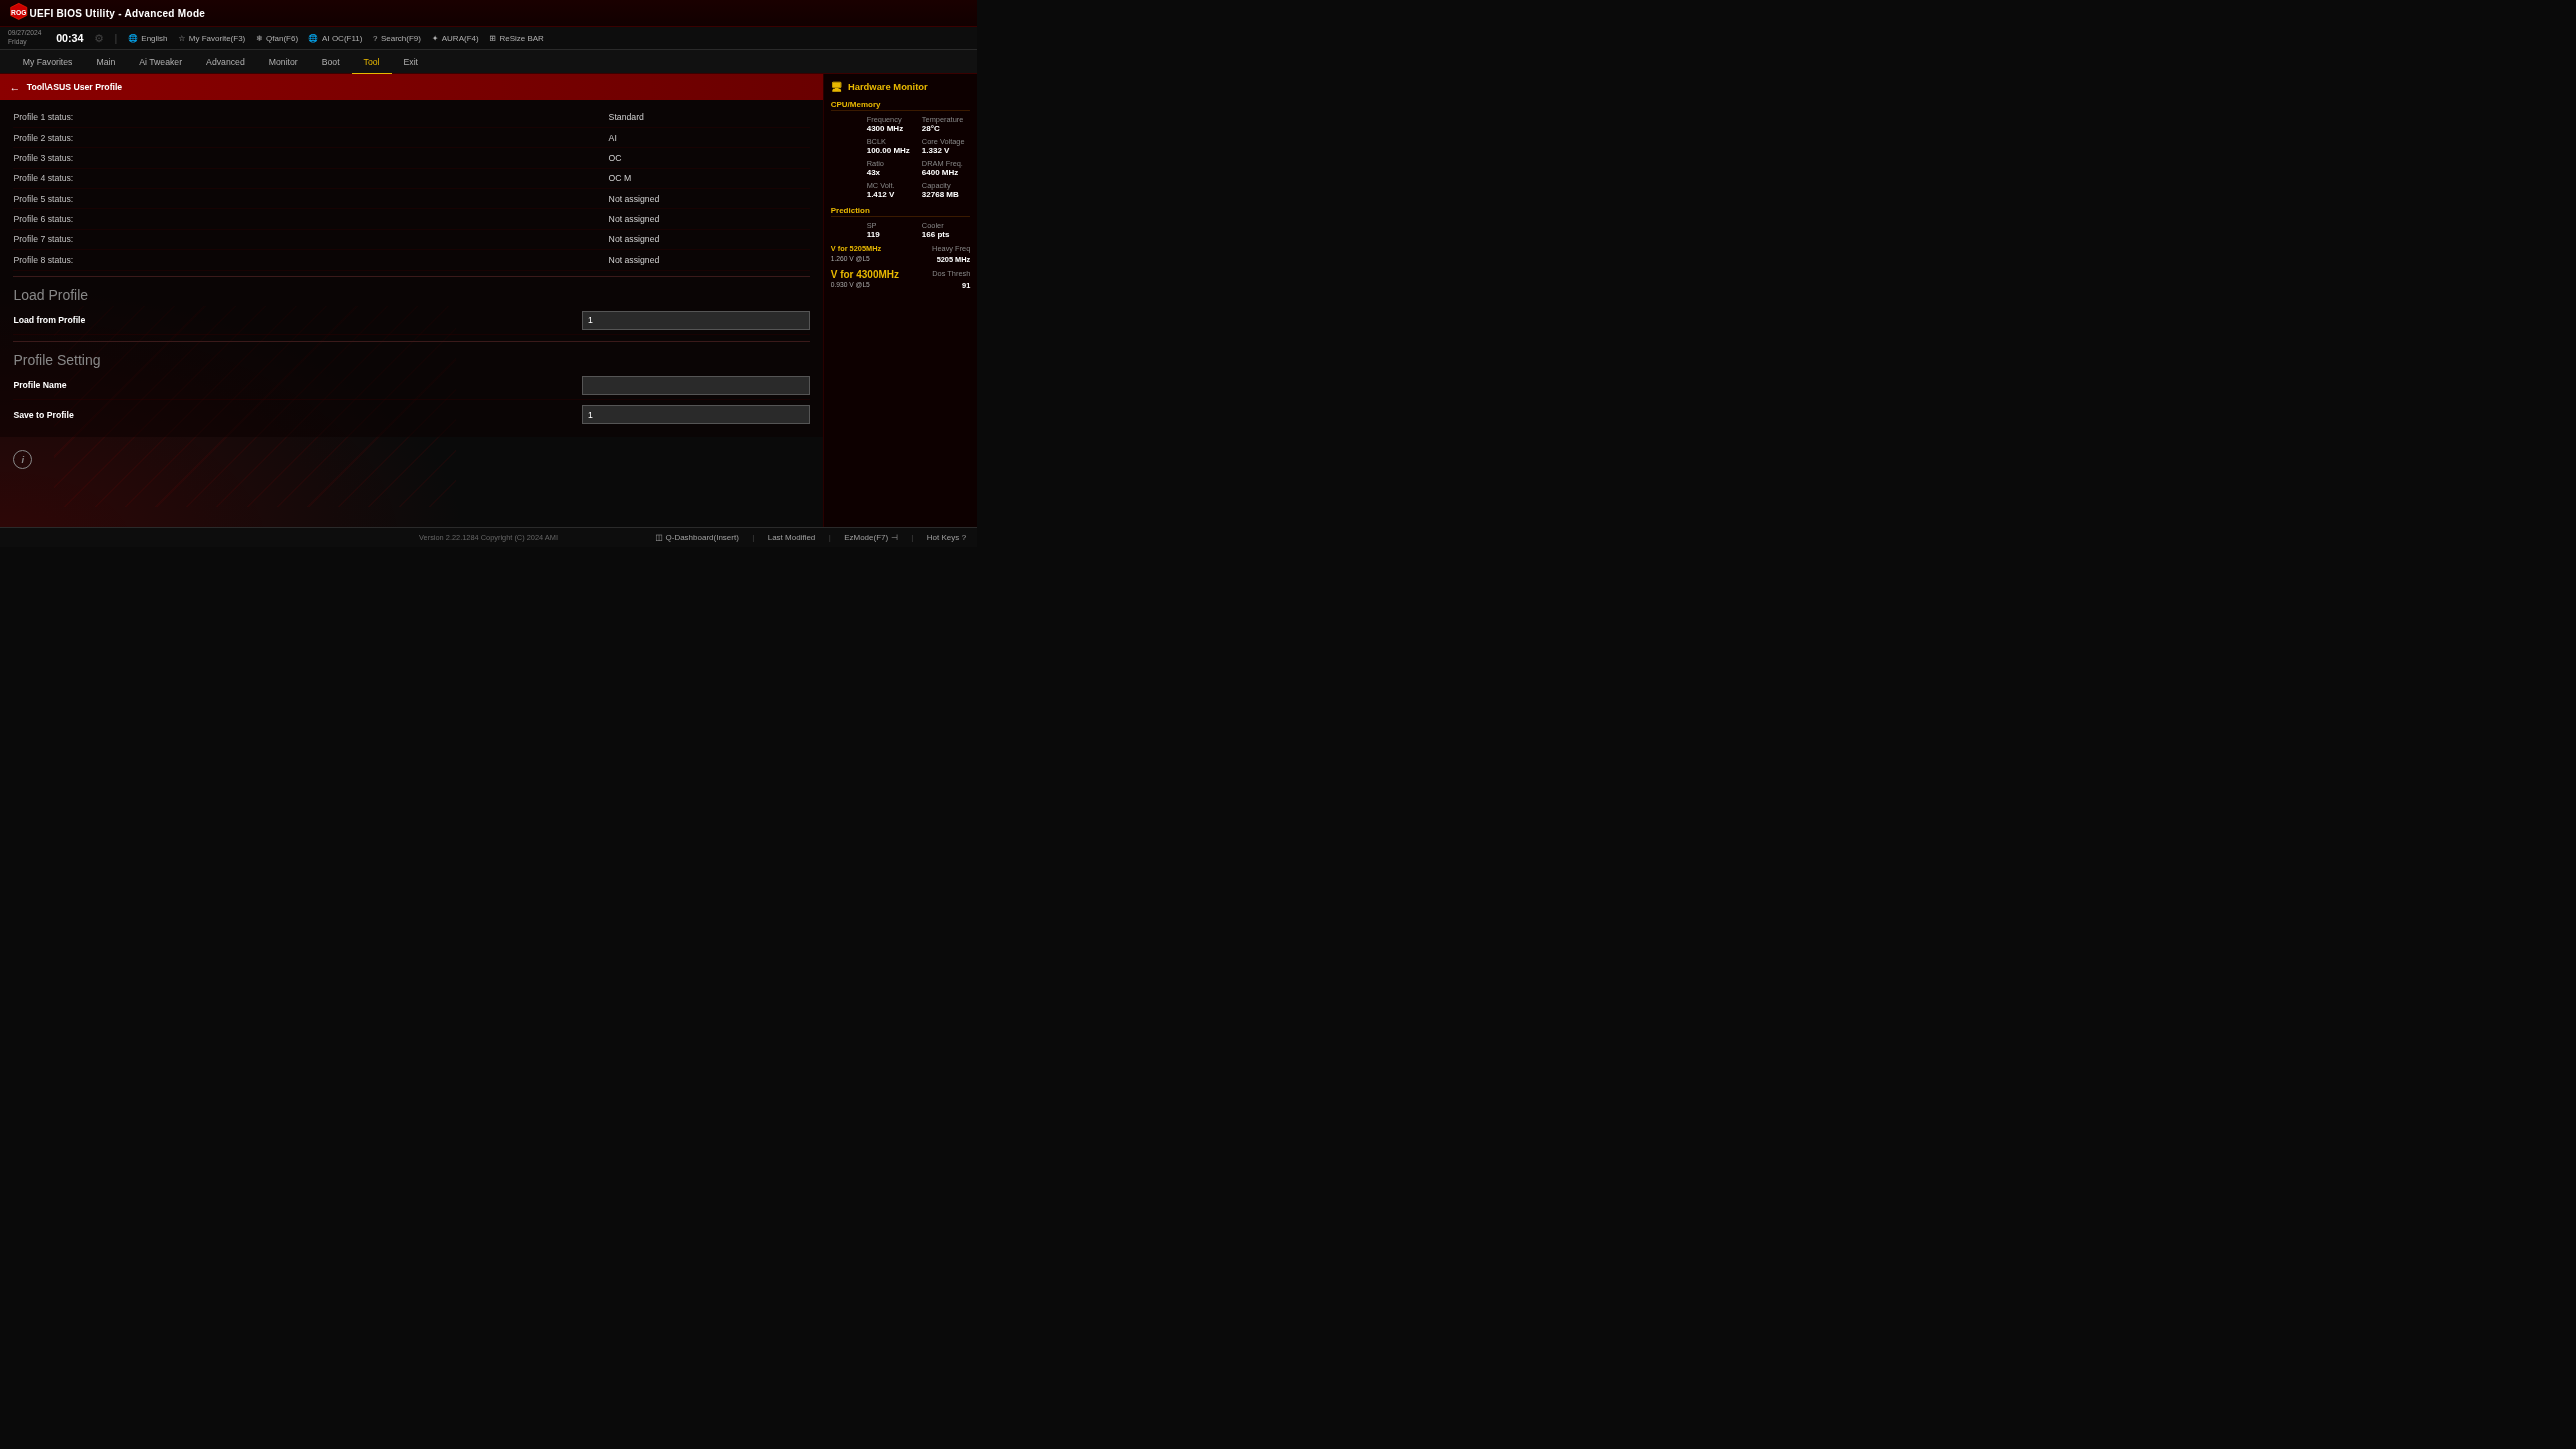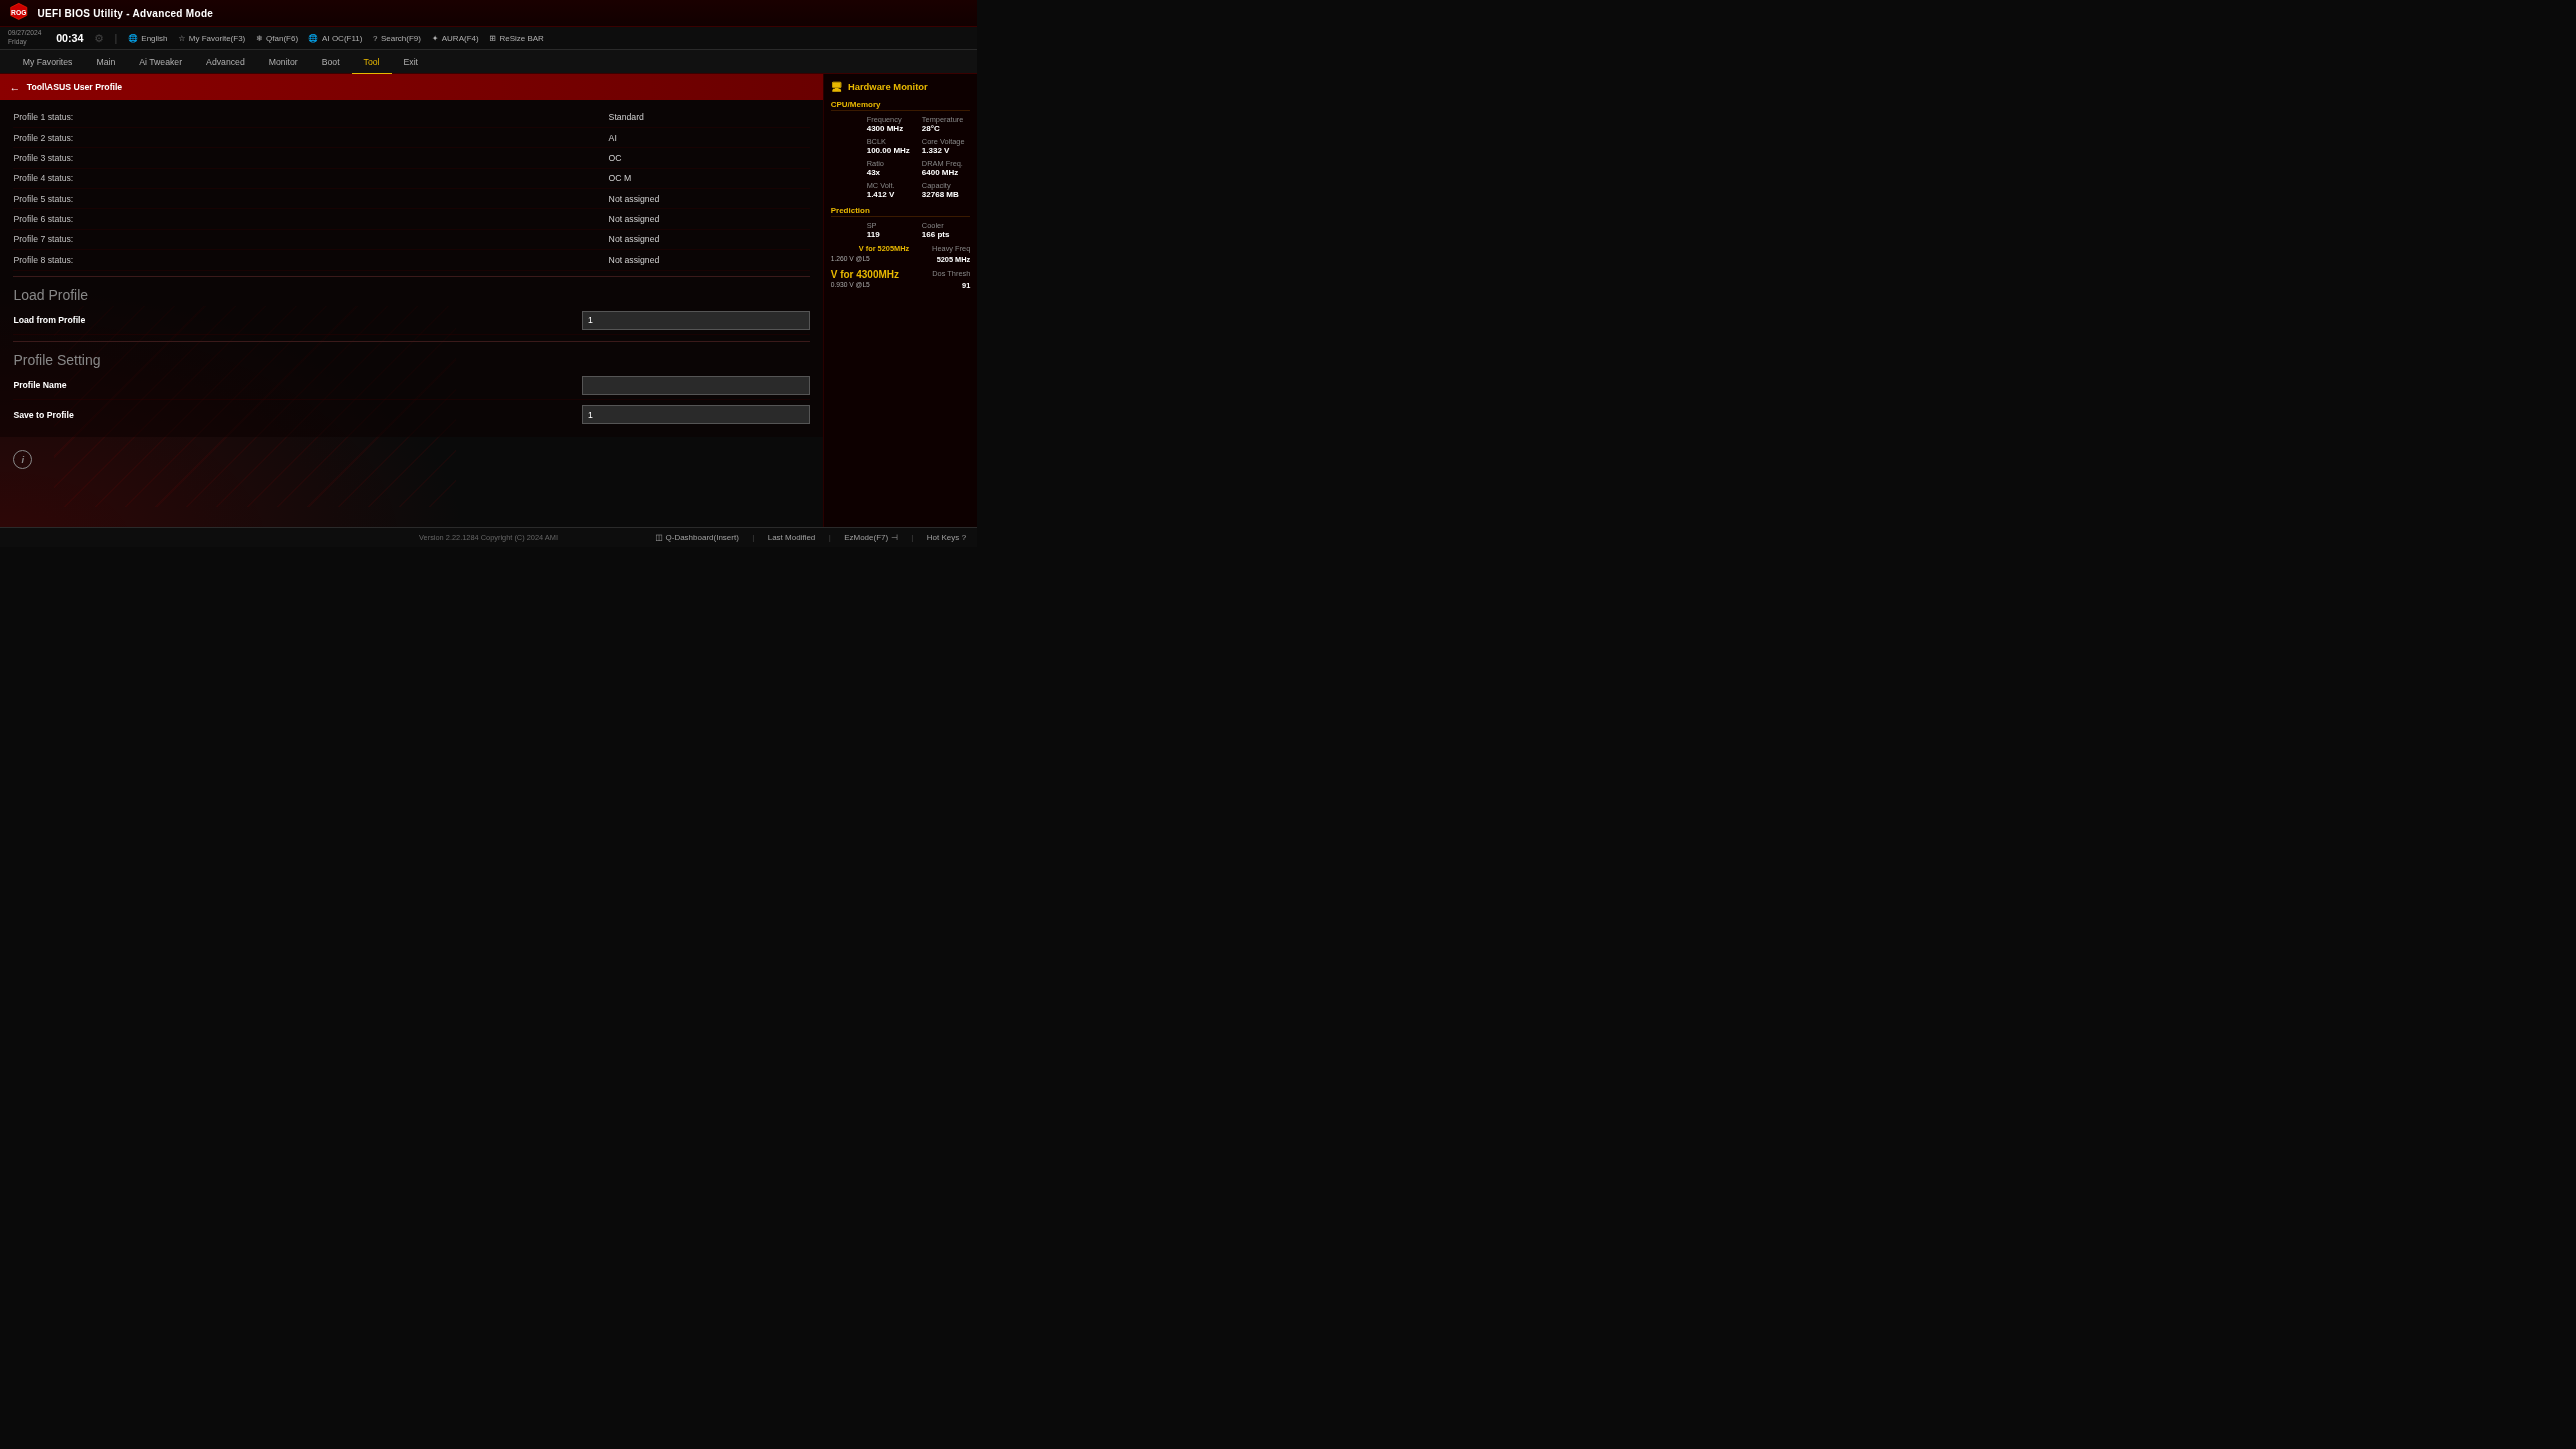--- a/index.html
+++ b/index.html
@@ -51,21 +51,20 @@
       display: flex;
       align-items: center;
       padding: 0 8px;
       height: 27px;
     }
     .header-title {
       color: #ffffff;
       font-size: 10px;
       font-weight: 600;
       letter-spacing: 0.3px;
-      margin-left: 8px;
     }
 
     
     .toolbar {
       position: relative; z-index: 10;
       background: #0d0d0d;
       border-bottom: 0.7px solid #2a2a2a;
       display: flex;
       align-items: center;
       padding: 0 8px;
@@ -491,21 +490,21 @@
         <div class="hw-item-label">SP</div>
         <div class="hw-item-value">119</div>
       </div>
       <div>
         <div class="hw-item-label">Cooler</div>
         <div class="hw-item-value">166 pts</div>
       </div>
     </div>
 
     <div style="margin-top:5.4px;">
-      <div style="display:flex; justify-content:space-between; margin-bottom:1.3px;margin-left:28px;">
+      <div style="display:flex; justify-content:space-between; margin-bottom:1.3px;">
         <span class="hw-item-value highlight" style="font-size:7.4px;">V for 5205MHz</span>
         <span class="hw-item-label">Heavy Freq</span>
       </div>
       <div style="display:flex; justify-content:space-between;">
         <span class="pred-sub">1.260 V @L5</span>
         <span class="pred-value">5205 MHz</span>
       </div>
     </div>
 
     <div style="margin-top:5.4px;">

